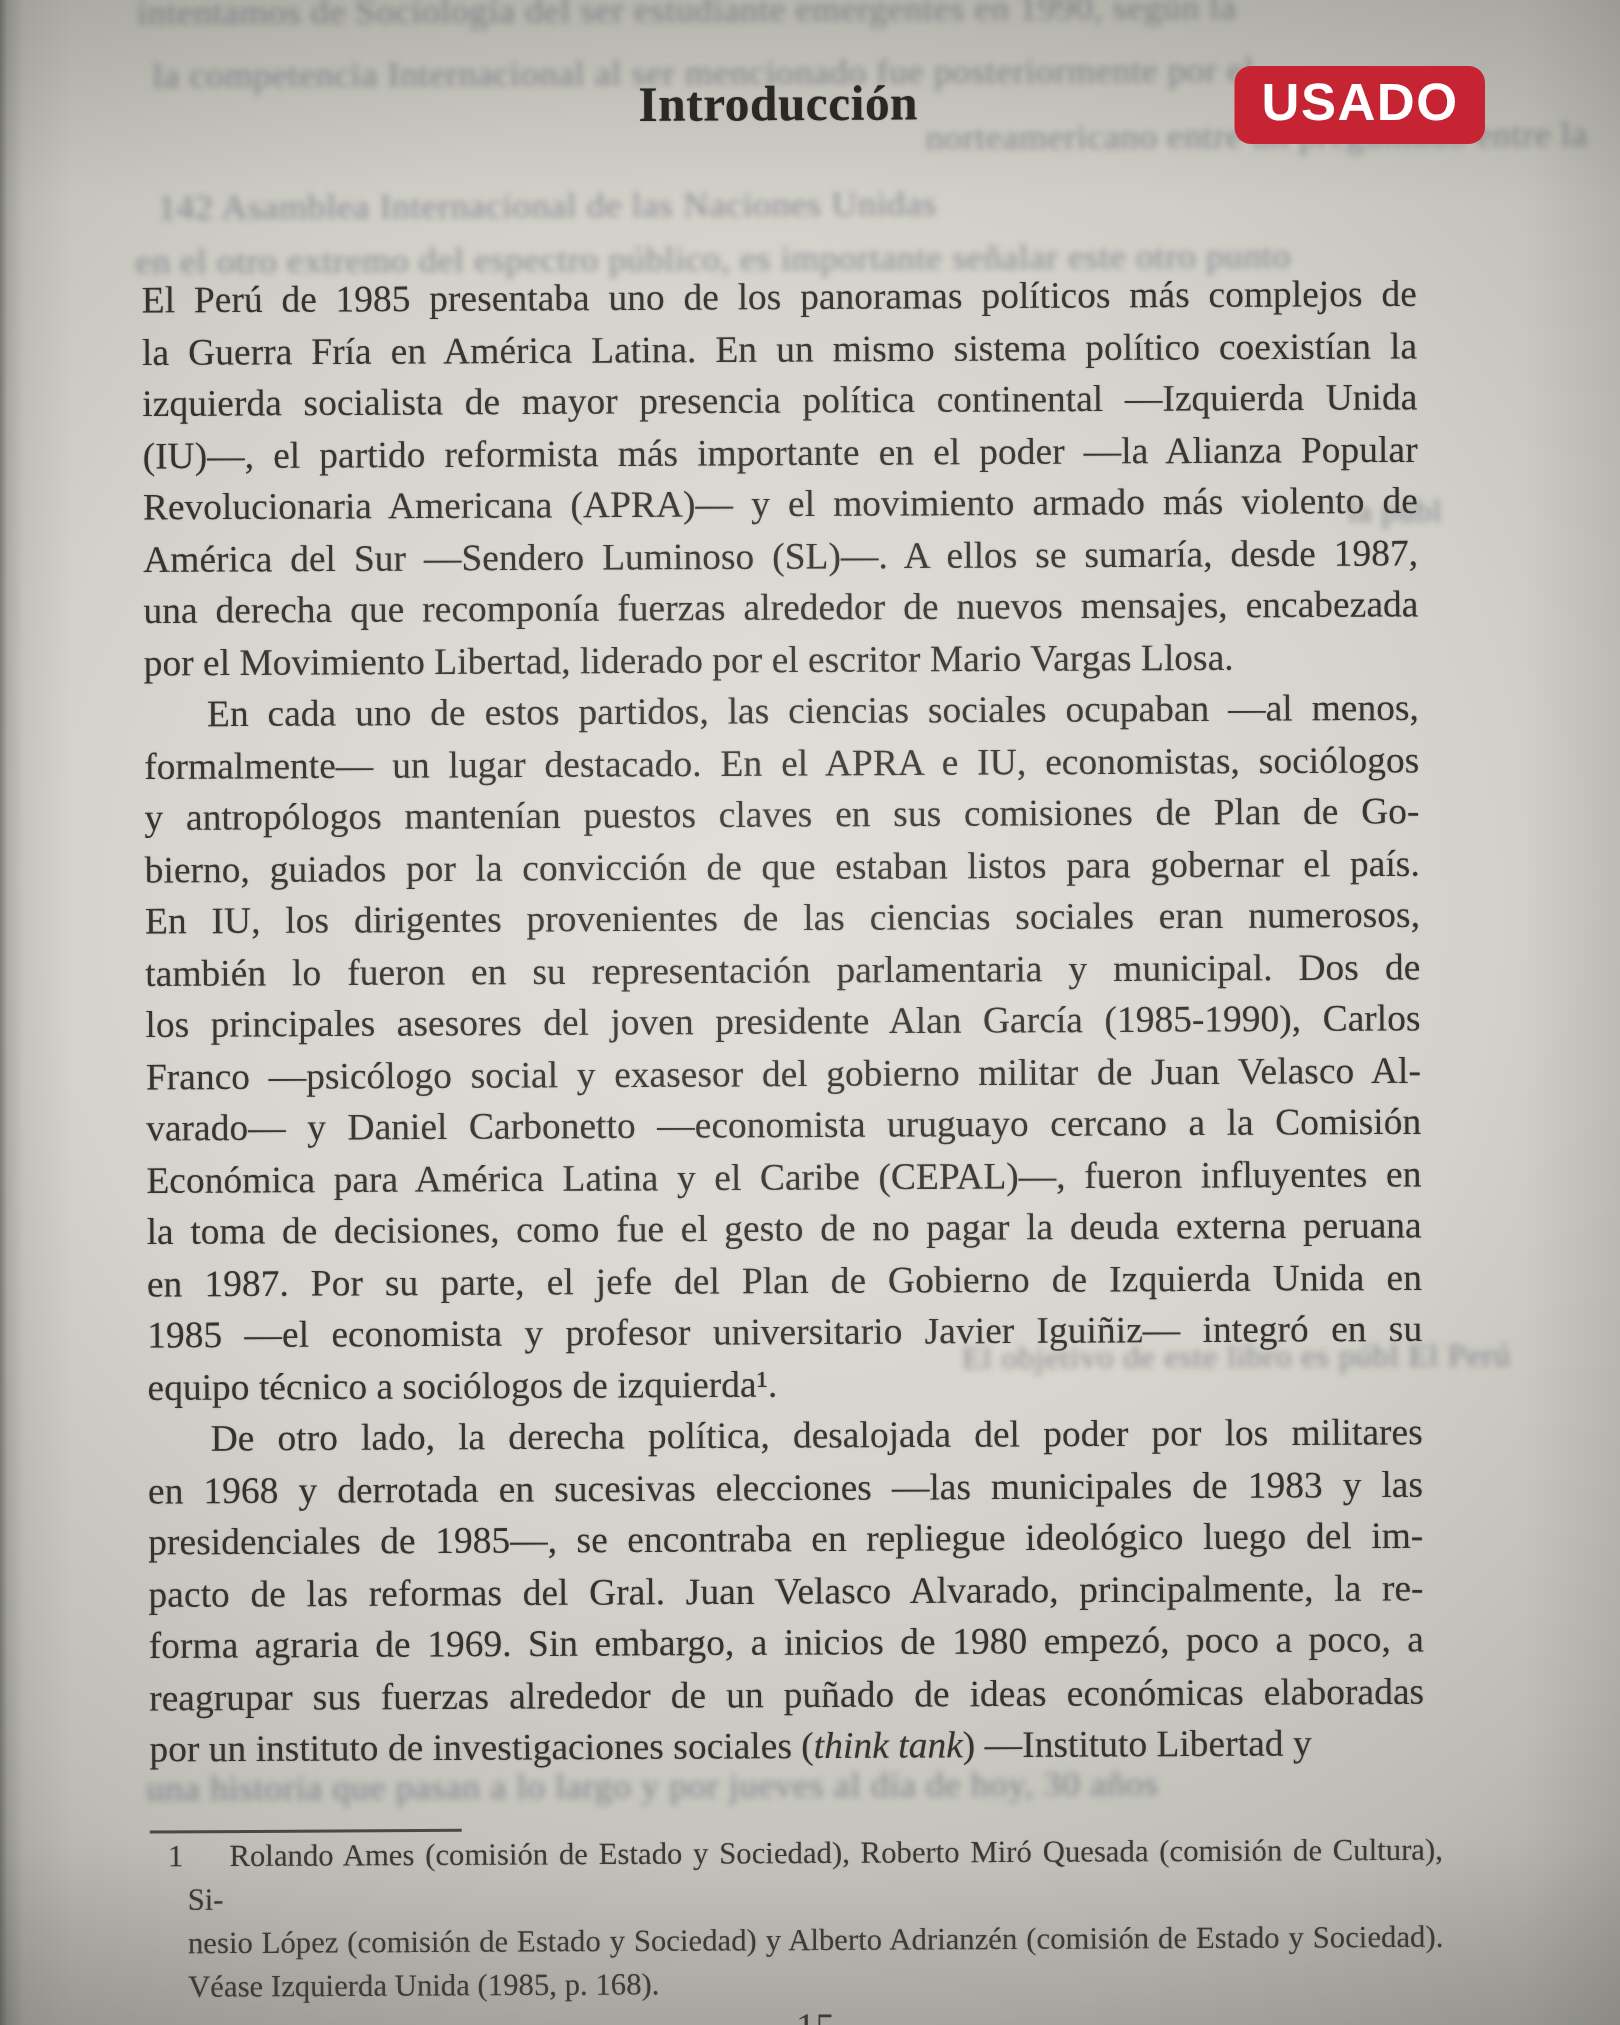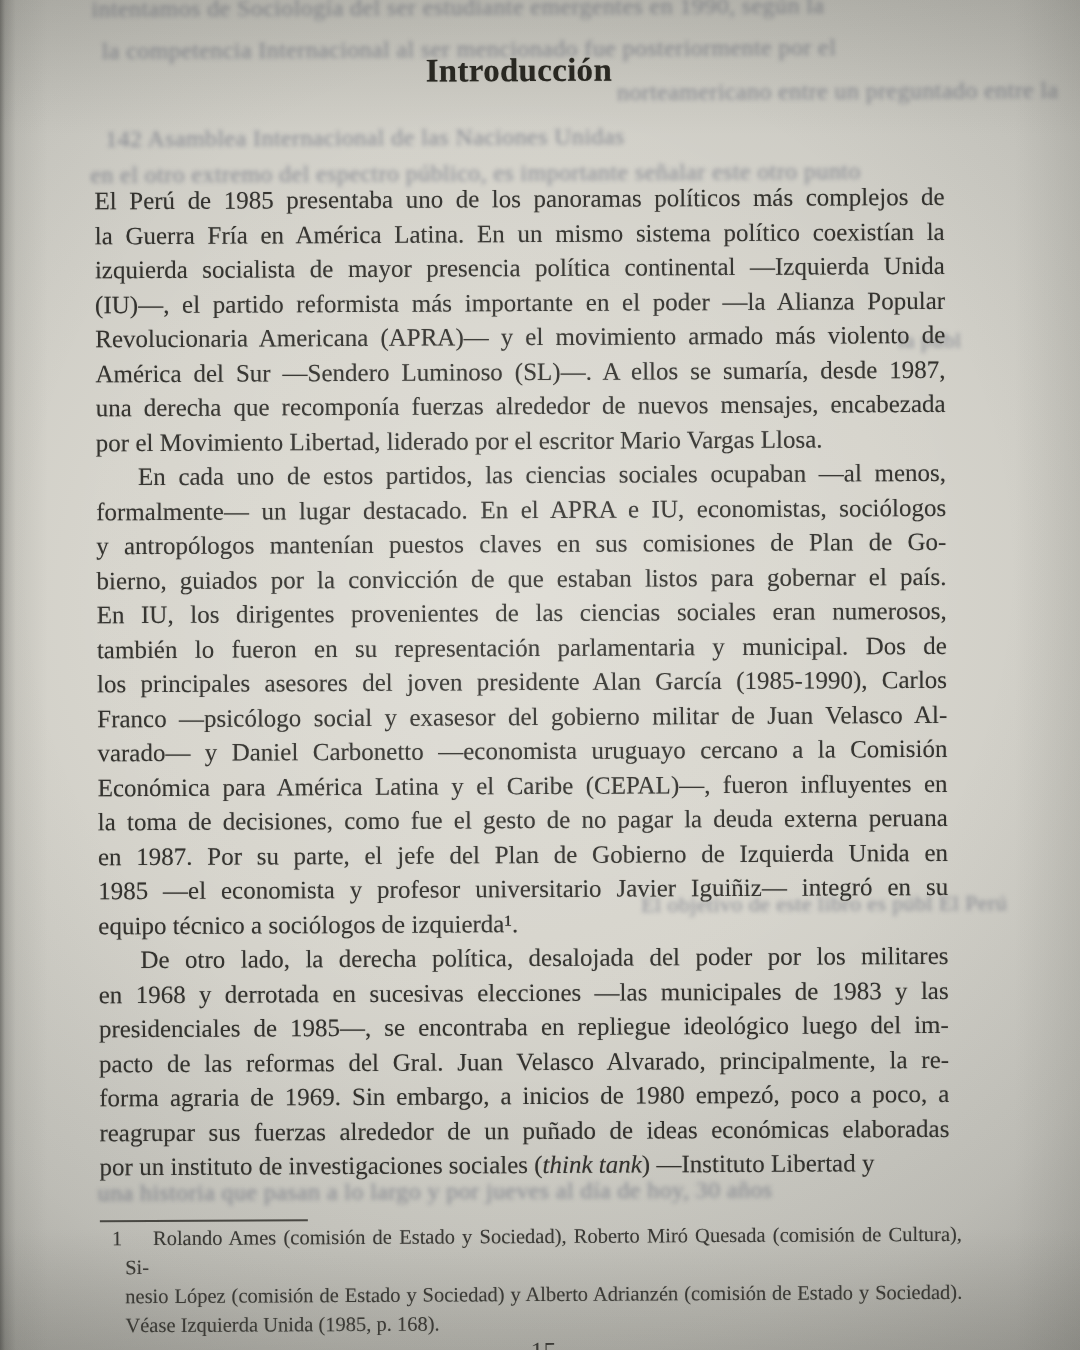--- a/index.html
+++ b/index.html
@@ -167,15 +167,16 @@
           <div class="fn-line first">Rolando Ames (comisión de Estado y Sociedad), Roberto Miró Quesada (comisión de Cultura), Si-</div>
           <div class="fn-line">nesio López (comisión de Estado y Sociedad) y Alberto Adrianzén (comisión de Estado y Sociedad).</div>
           <div class="fn-line lastline">Véase Izquierda Unida (1985, p. 168).</div>
         </div>
     </div>
 
     <div class="pagenum">15</div>
 
   </div>
 
+  <div class="badge">USADO</div>
 
   <div class="vignette"></div>
 </div>
 
 </body></html>

